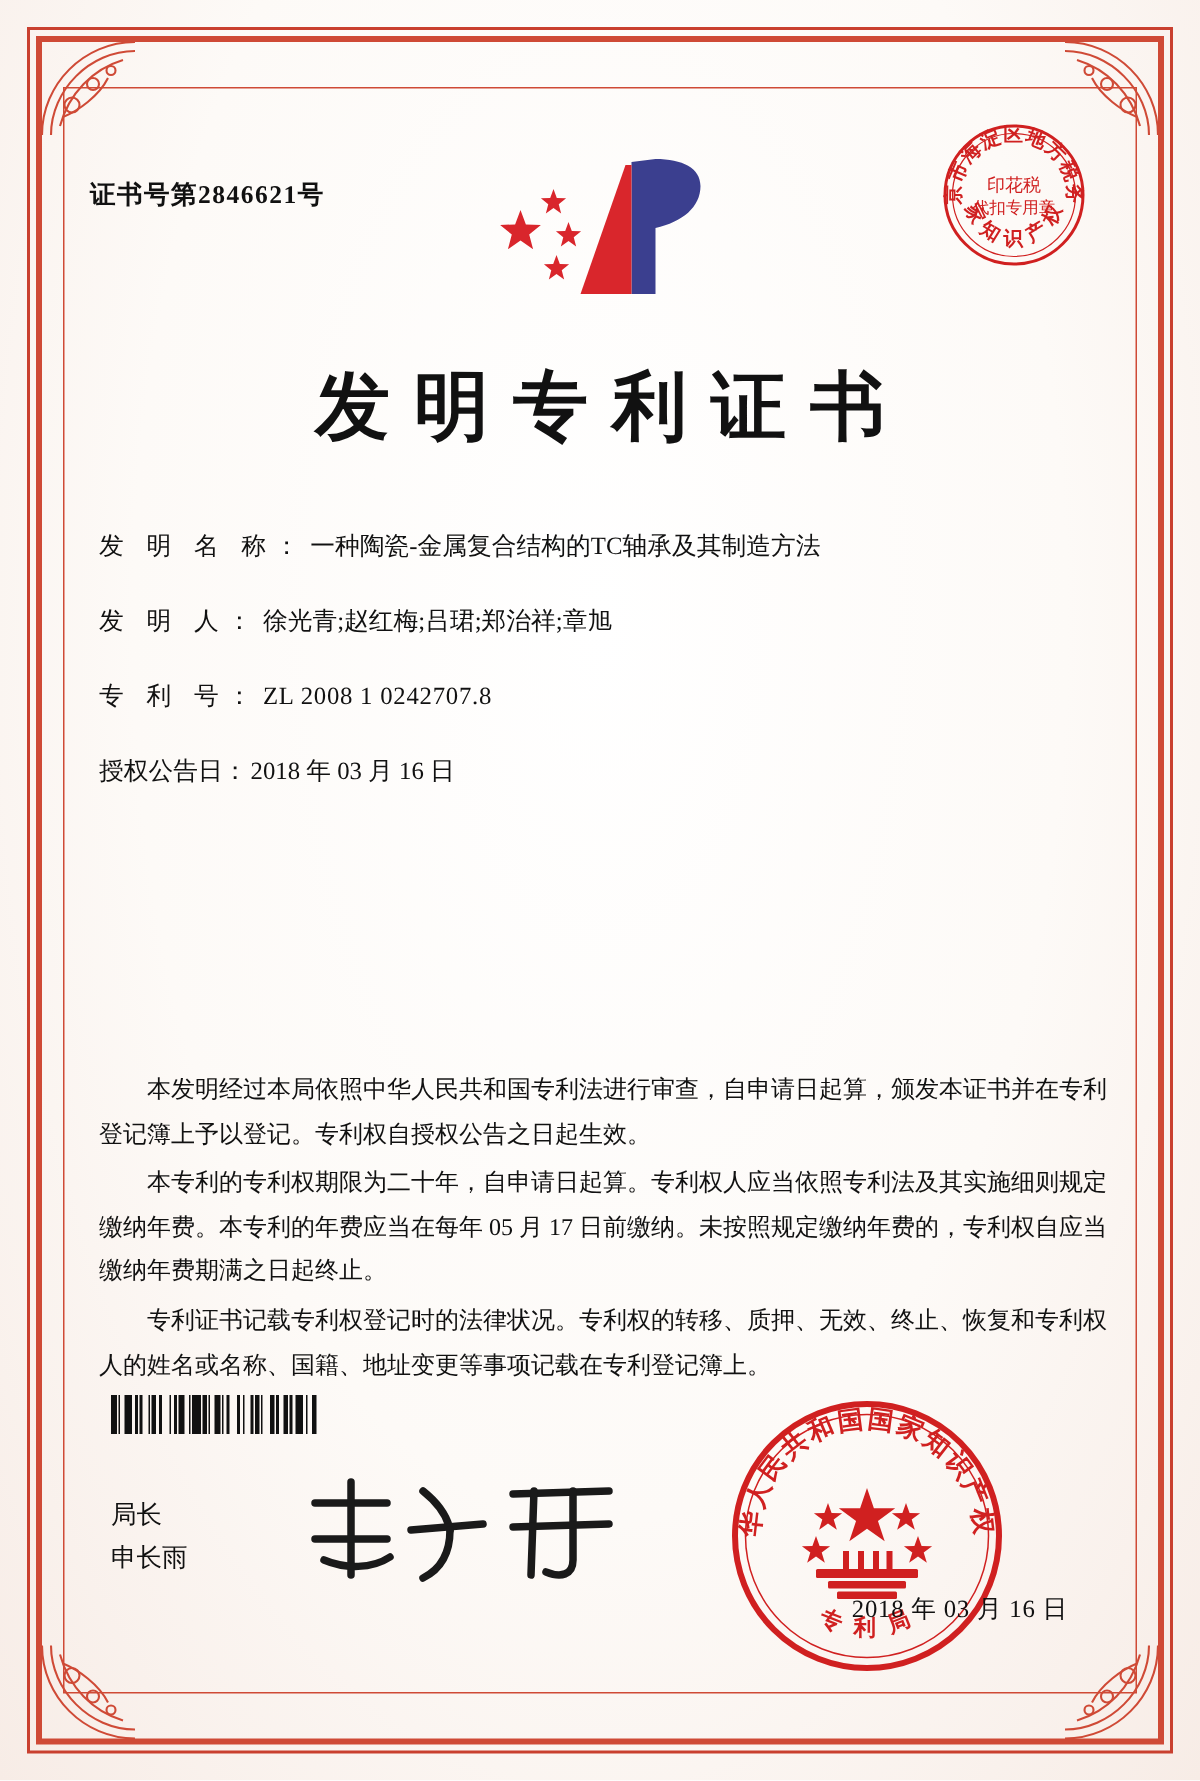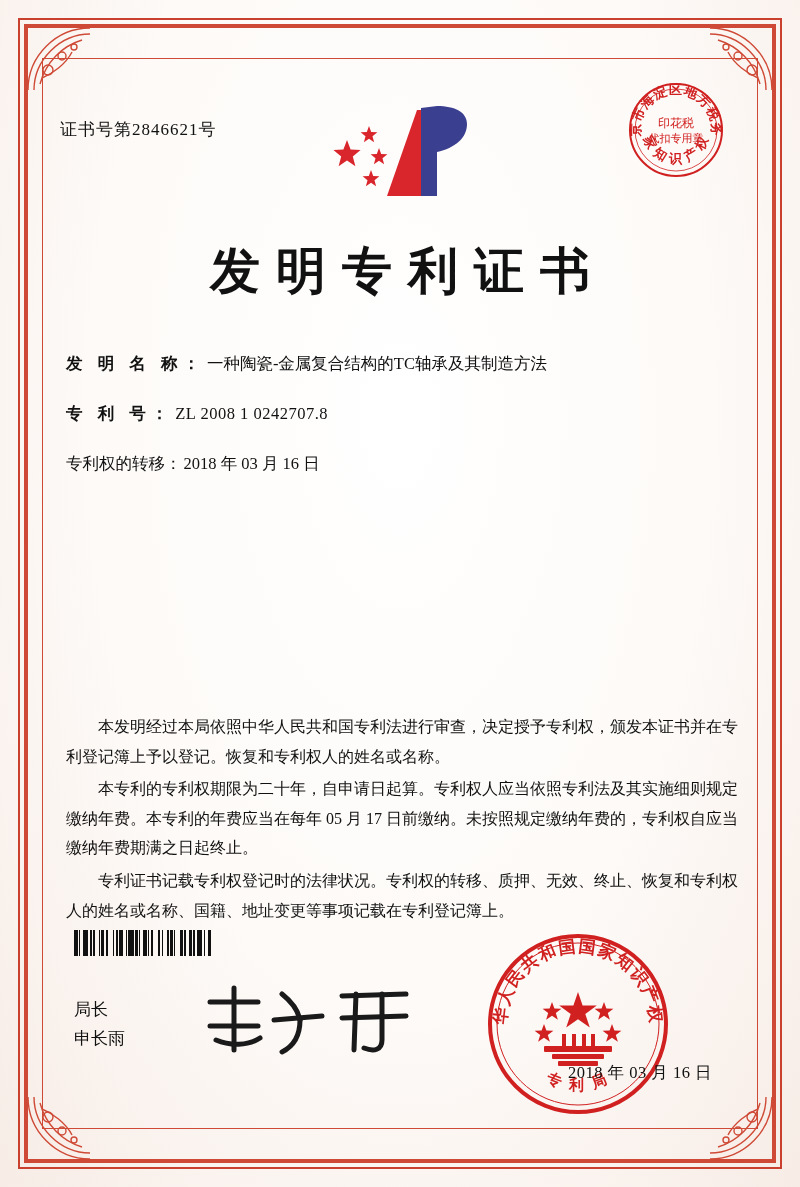--- a/index.html
+++ b/index.html
@@ -57,20 +57,21 @@
   .corner-br { right: 22px; bottom: 22px; transform: scale(-1,-1); }
 
   
   .cert-number {
     position: absolute;
     left: 60px;
     top: 118px;
     font-size: 17px;
     letter-spacing: 1px;
     color: #111;
+    font-weight: bold;
   }
 
   .logo {
     position: absolute;
     left: 50%;
     top: 100px;
     transform: translateX(-50%);
     width: 150px;
     height: 110px;
   }
@@ -108,21 +109,21 @@
     display: flex;
     align-items: baseline;
     margin-bottom: 27px;
     font-size: 16.5px;
     line-height: 1.4;
   }
   .field-label {
     white-space: nowrap;
     color: #111;
   }
-  .field-label.wide { letter-spacing: 5.5px; font-weight: bold; }
+  .field-label.wide { letter-spacing: 5.5px; }
   .field-value {
     color: #111;
     padding-left: 2px;
   }
   .value-mono {
     font-family: "Liberation Serif", serif;
     letter-spacing: 0.5px;
   }
 
   
@@ -297,31 +298,35 @@
   </div>
 
   <div class="title">发明专利证书</div>
 
   <div class="fields">
     <div class="field-row">
       <span class="field-label wide">发 明 名 称：</span>
       <span class="field-value">一种陶瓷-金属复合结构的TC轴承及其制造方法</span>
     </div>
     <div class="field-row">
+      <span class="field-label wide">发  明  人：</span>
+      <span class="field-value">徐光青;赵红梅;吕珺;郑治祥;章旭</span>
+    </div>
+    <div class="field-row">
       <span class="field-label wide">专  利  号：</span>
       <span class="field-value value-mono">ZL 2008 1 0242707.8</span>
     </div>
     <div class="field-row">
-      <span class="field-label">专利权的转移：</span>
+      <span class="field-label">授权公告日：</span>
       <span class="field-value">2018 年 03 月 16 日</span>
     </div>
   </div>
 
   <div class="body-text">
-    <p>本发明经过本局依照中华人民共和国专利法进行审查，决定授予专利权，颁发本证书并在专利登记簿上予以登记。恢复和专利权人的姓名或名称。</p>
+    <p>本发明经过本局依照中华人民共和国专利法进行审查，自申请日起算，颁发本证书并在专利登记簿上予以登记。专利权自授权公告之日起生效。</p>
     <p>本专利的专利权期限为二十年，自申请日起算。专利权人应当依照专利法及其实施细则规定缴纳年费。本专利的年费应当在每年 05 月 17 日前缴纳。未按照规定缴纳年费的，专利权自应当缴纳年费期满之日起终止。</p>
     <p>专利证书记载专利权登记时的法律状况。专利权的转移、质押、无效、终止、恢复和专利权人的姓名或名称、国籍、地址变更等事项记载在专利登记簿上。</p>
   </div>
 
   <div class="barcode">
       <span style="width: 3.9px; background: rgb(17, 17, 17);"></span>
       <span style="width: 1.3px; background: transparent;"></span>
       <span style="width: 1.3px; background: rgb(17, 17, 17);"></span>
       <span style="width: 2.6px; background: transparent;"></span>
       <span style="width: 5.2px; background: rgb(17, 17, 17);"></span>

